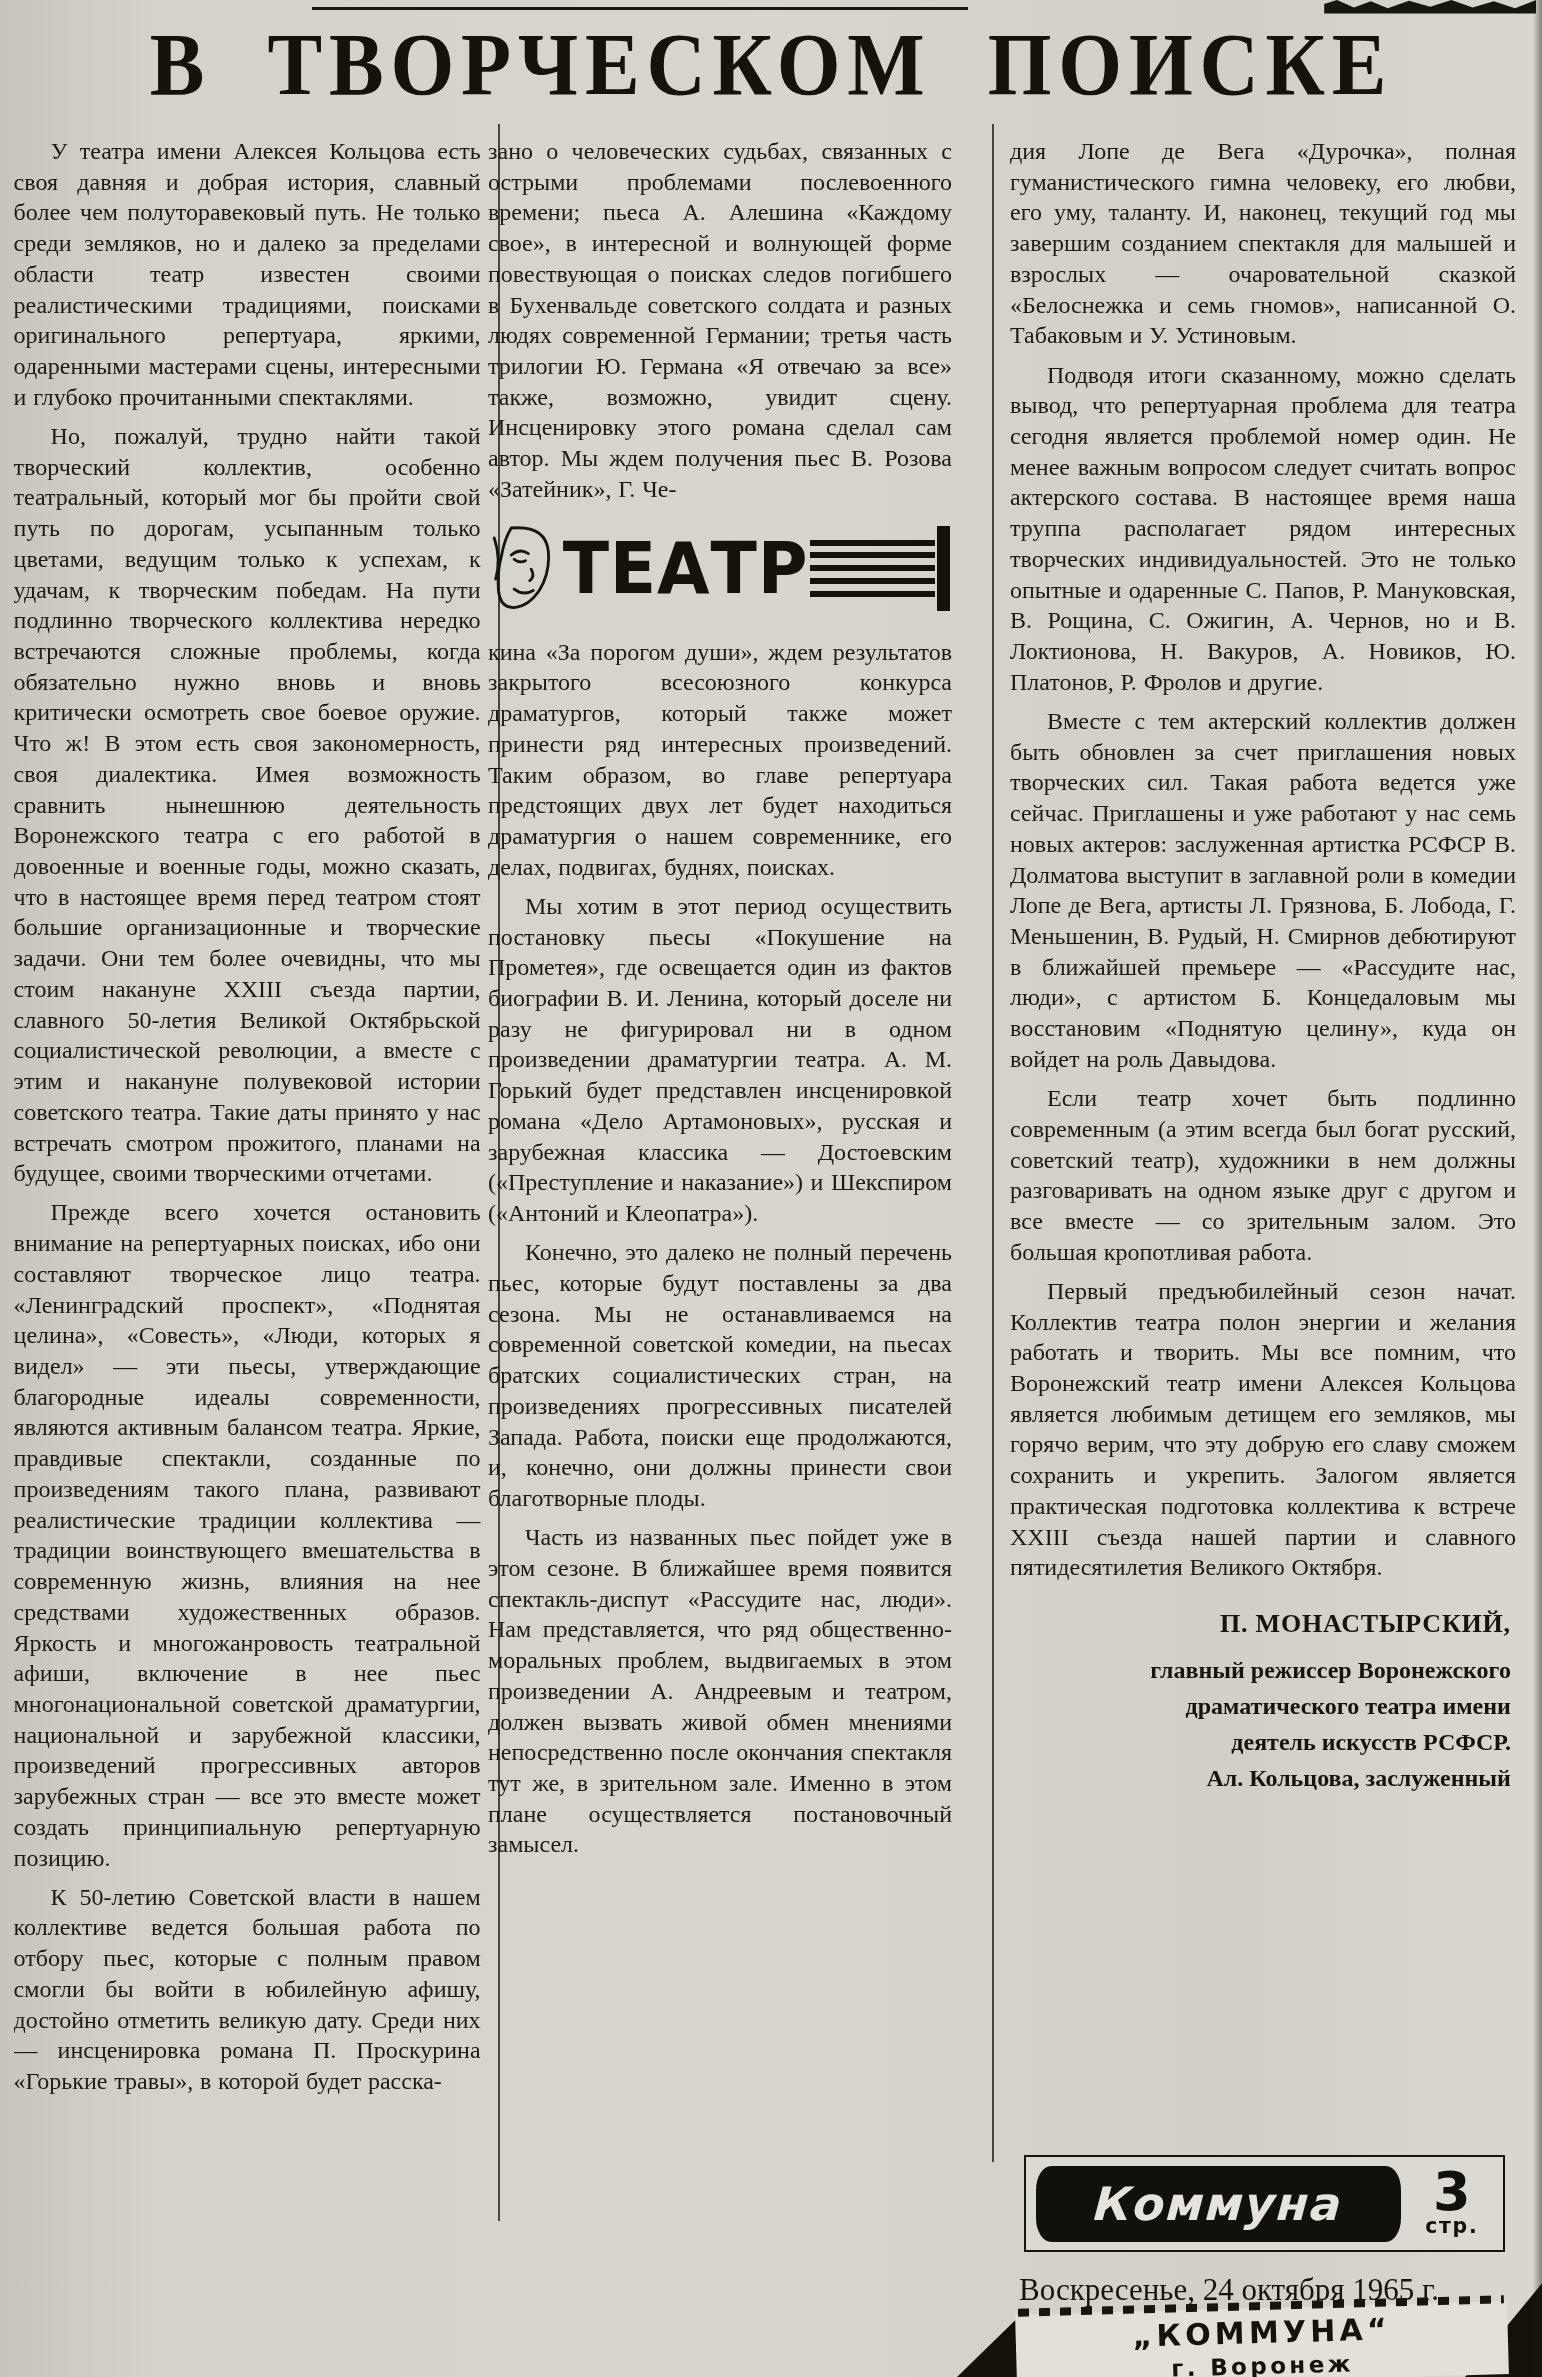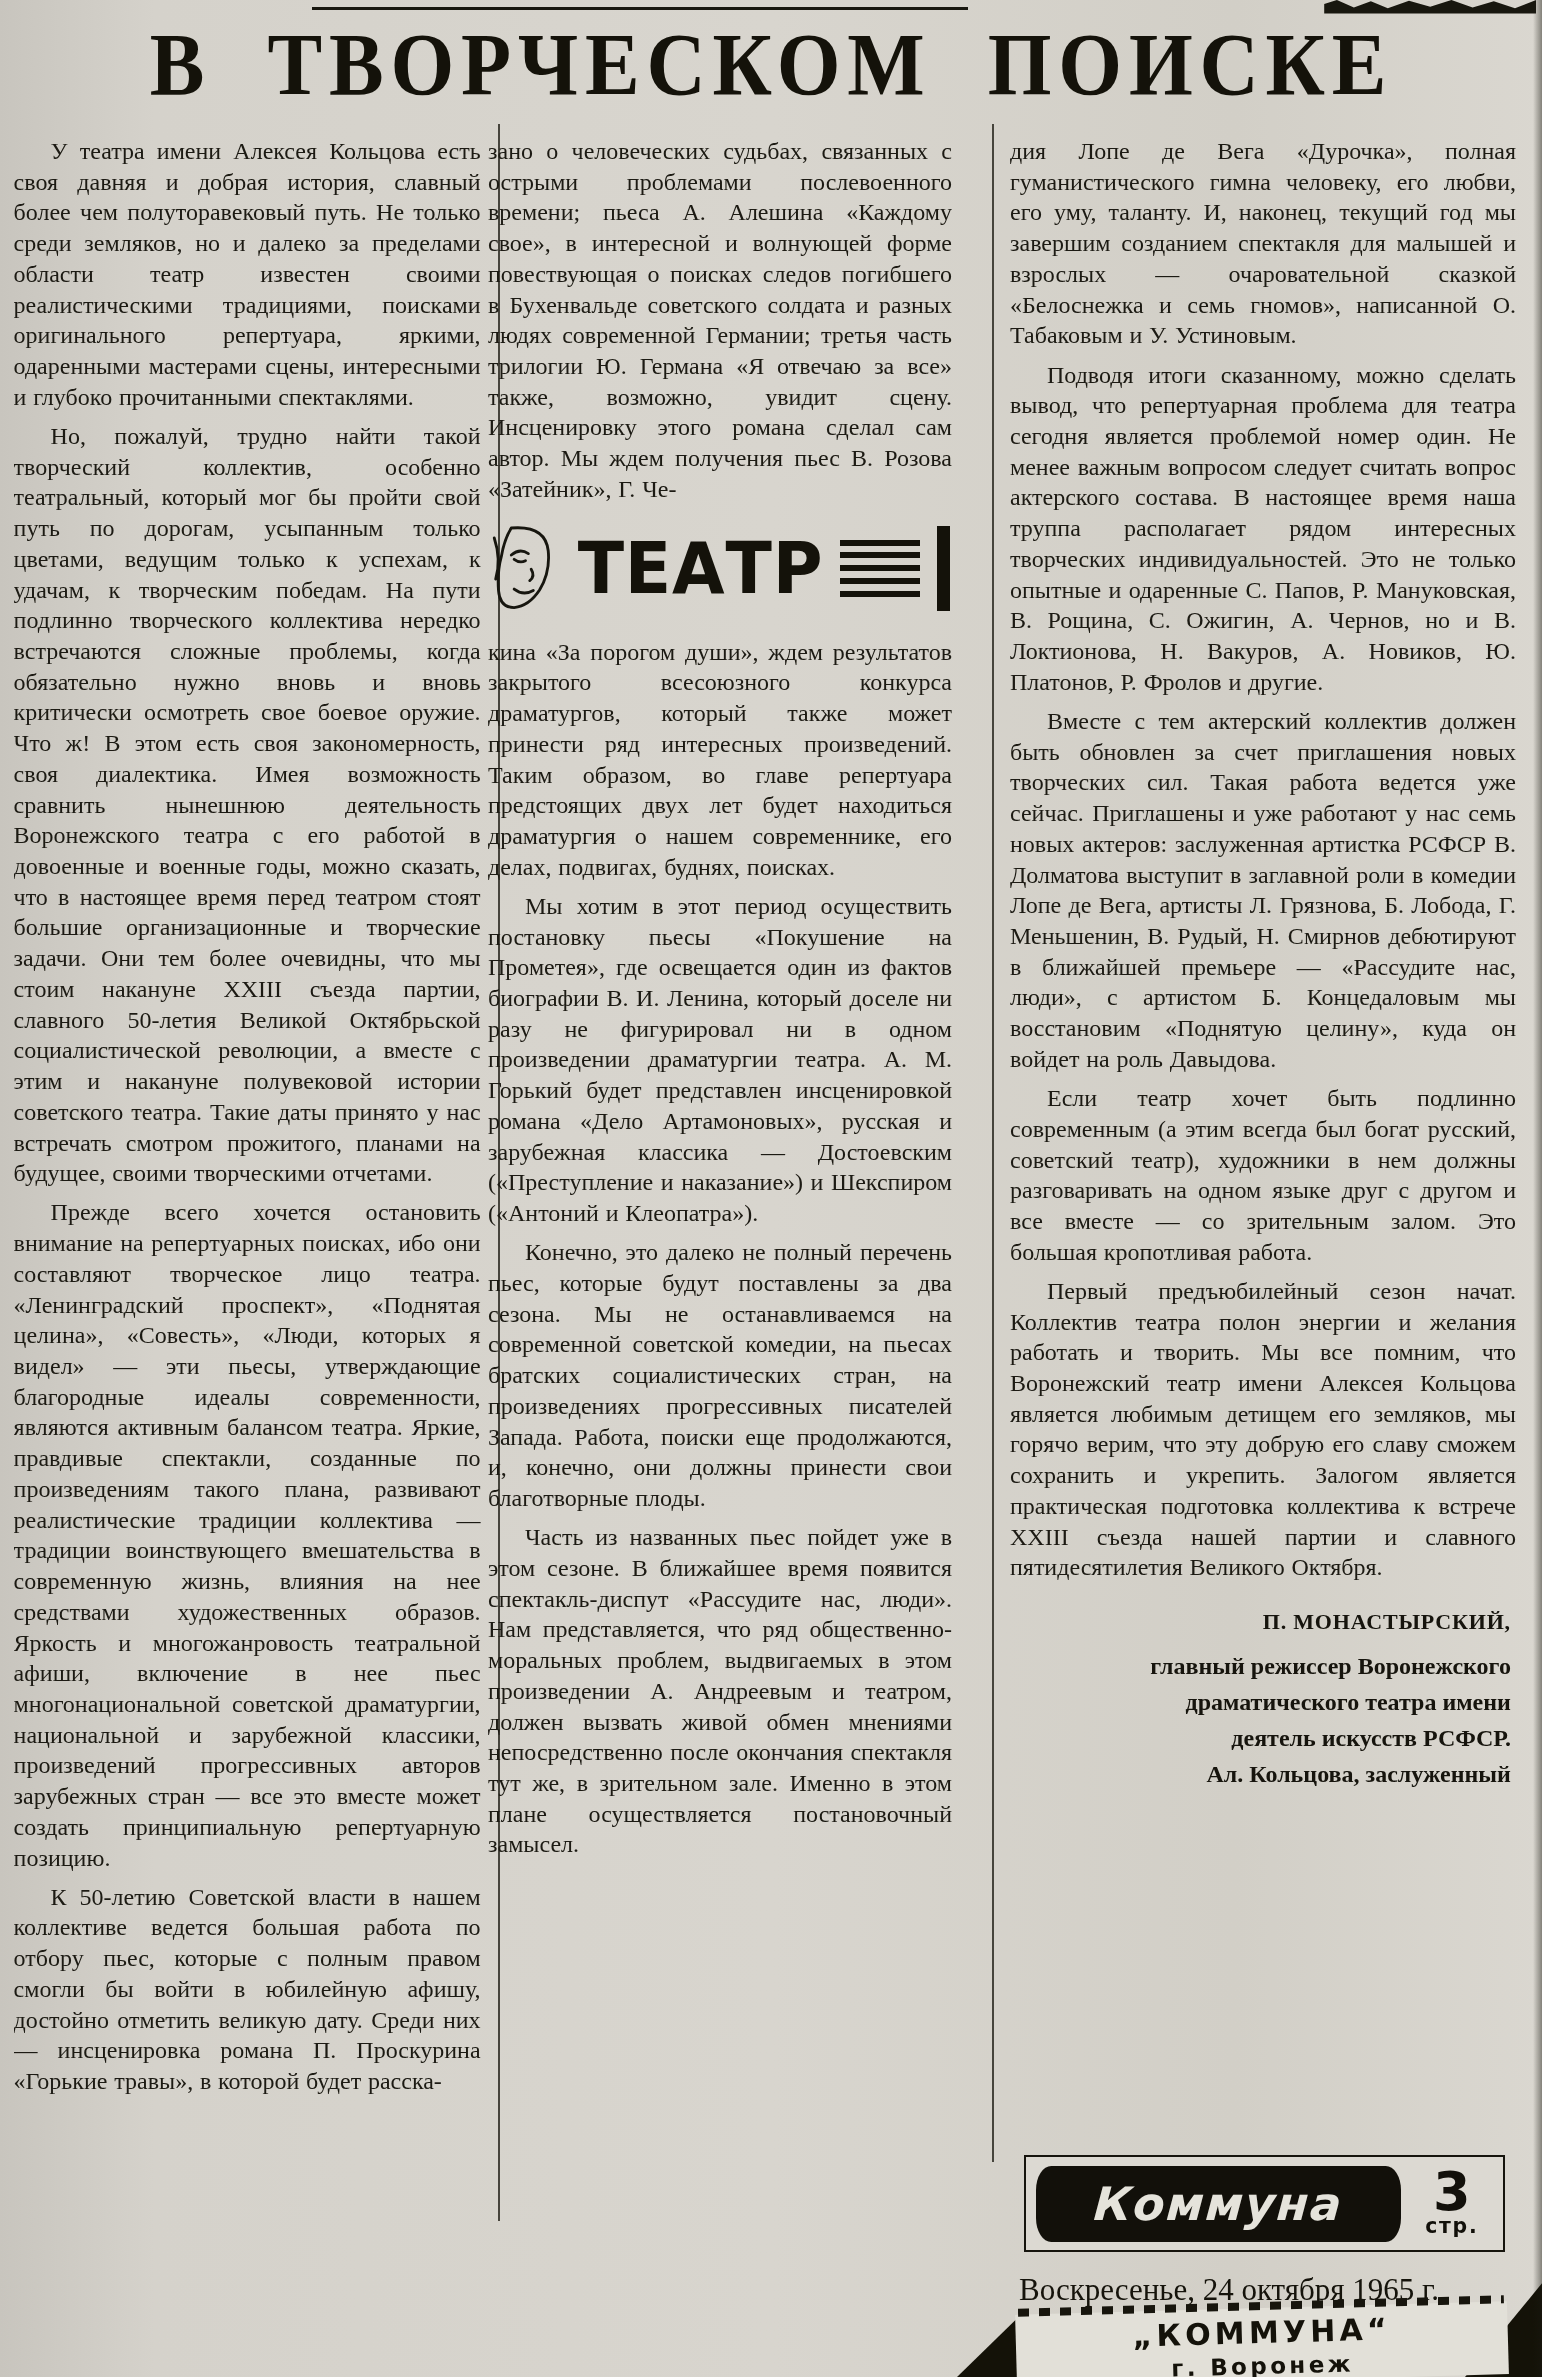--- a/index.html
+++ b/index.html
@@ -30,33 +30,33 @@
   #col3 { left:1010px; width:506px; height:2012px; }
   .para {
     text-align:justify; font-size:24px; line-height:1.28;
     color:#1c1a13; margin-bottom:8.5px; word-spacing:0.8px;
   }
   .indent { text-indent:37px; }
   .vrule { position:absolute; width:1.7px; background:#46443c; }
   #rule1 { left:498px;  top:124px; height:2097px; }
   #rule2 { left:992px; top:124px; height:2038px; }
 
-  .theater-logo { margin:17px 1.7px 22px; display:flex; align-items:center; gap:17px; }
+  .theater-logo { margin:17px 1.7px 22px; display:flex; align-items:center; gap:2px; }
   .mask-icon { flex:0 0 auto; }
   .teatr-word {
     font-family:"DejaVu Sans","Liberation Sans",sans-serif; font-weight:bold;
     font-size:68px; color:#14120a; letter-spacing:0.8px; white-space:nowrap;
     transform:scaleY(1.05);
   }
   .stripes { flex:1 1 auto; display:flex; flex-direction:column; gap:6.8px; }
   .stripes i { display:block; height:6px; background:#14120a; }
   .endbar { flex:0 0 auto; width:13.6px; height:85px; background:#14120a; }
 
   .signature { margin-top:25.5px; text-align:right; padding-right:5.1px; }
-  .sig-name { font-weight:bold; font-size:22px; letter-spacing:0.8px; color:#16140d; margin-bottom:13.6px; }
+  .sig-name { font-weight:bold; font-size:26px; letter-spacing:0.8px; color:#16140d; margin-bottom:13.6px; }
   .sig-line { font-weight:bold; font-size:24px; line-height:1.5; color:#16140d; }
 
   .kommuna-frag {
     position:absolute; left:1024px; top:2155px; width:481px; height:97px;
     background:#dcd9d2; border:2.5px solid #16140d;
     display:flex; align-items:center; gap:10.2px; padding:8.5px 10.2px;
   }
   .kommuna-plate {
     flex:1 1 auto; height:100%; background:#12100a; border-radius:15.3px / 24px;
     display:flex; align-items:center; justify-content:center;

